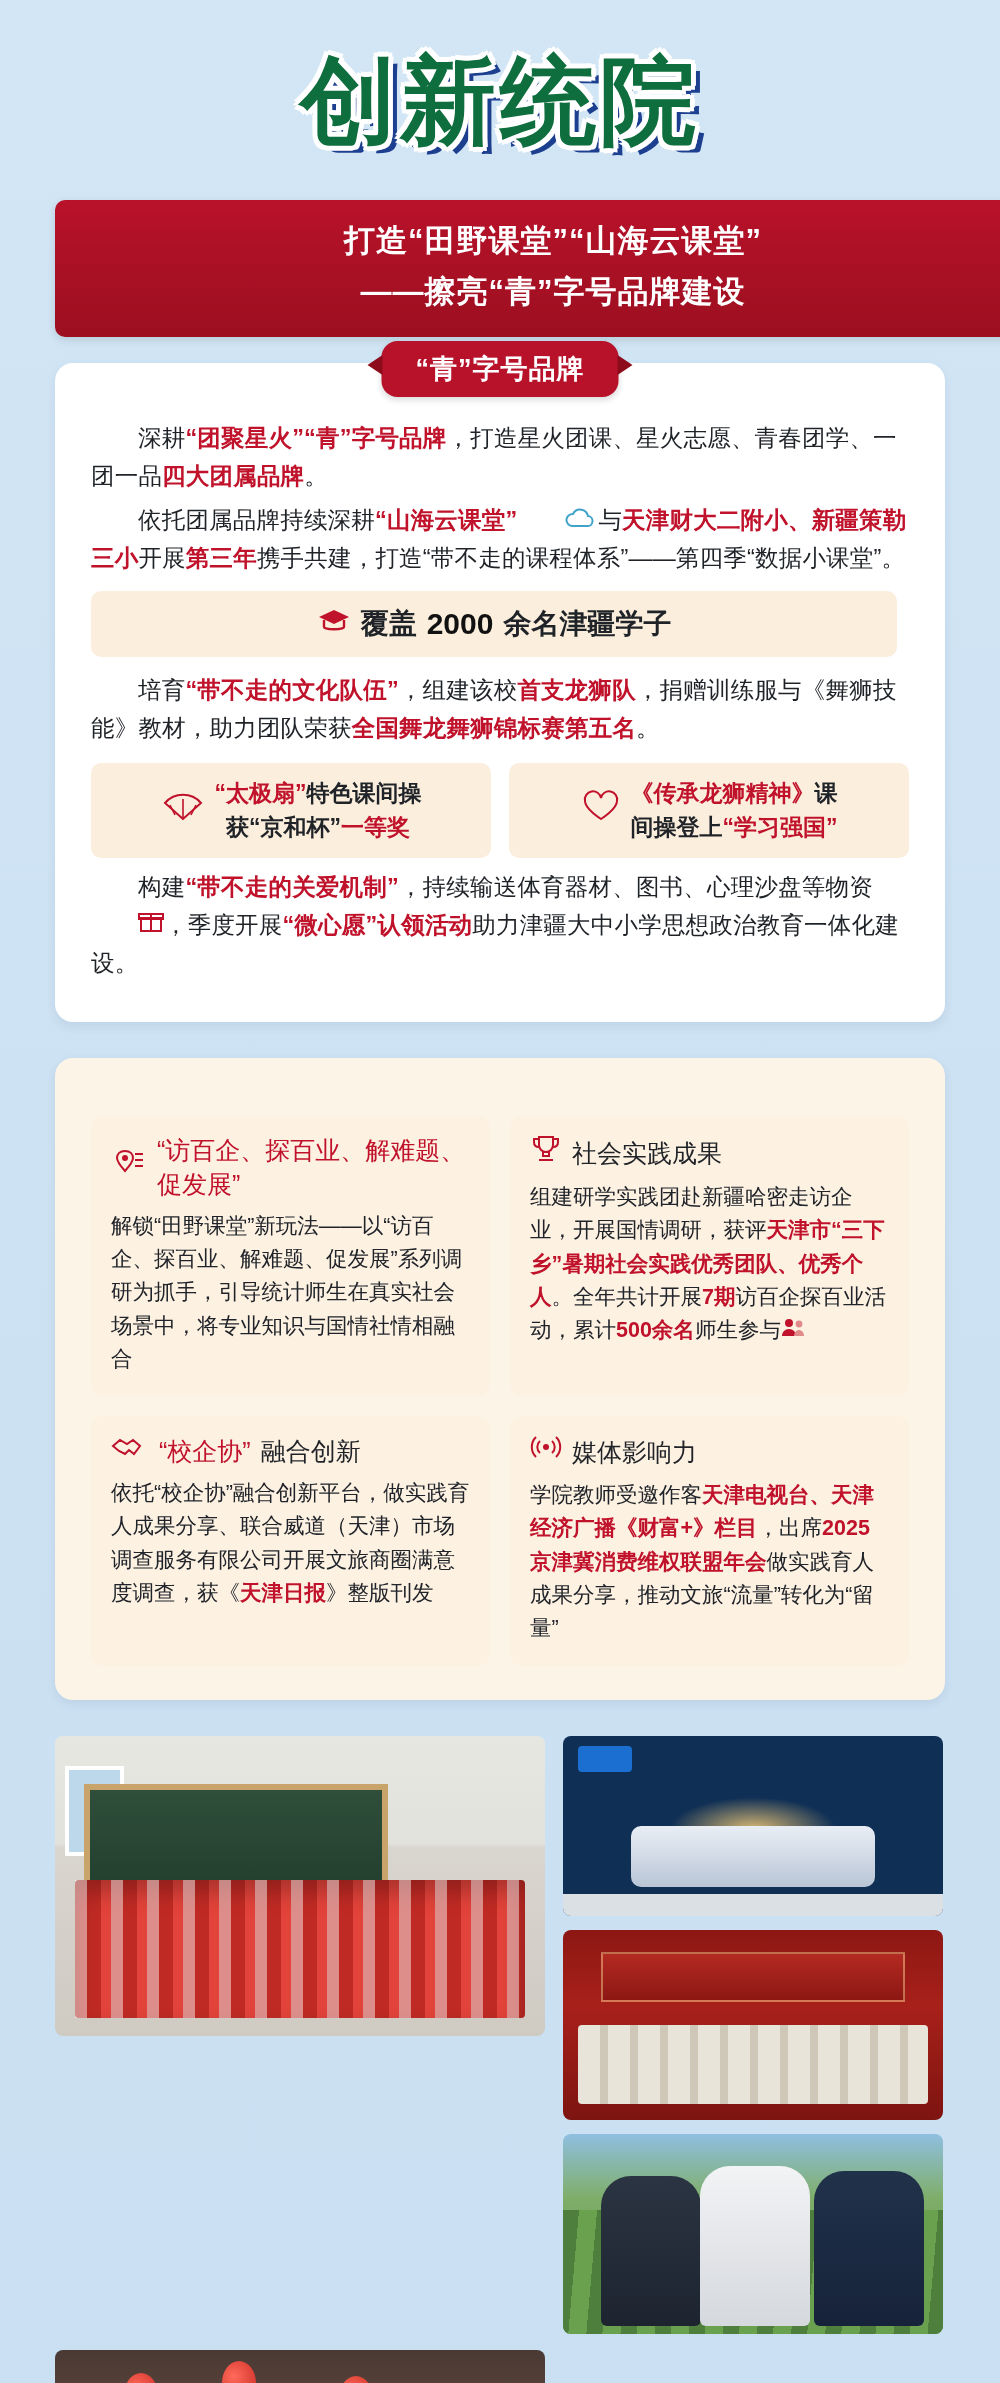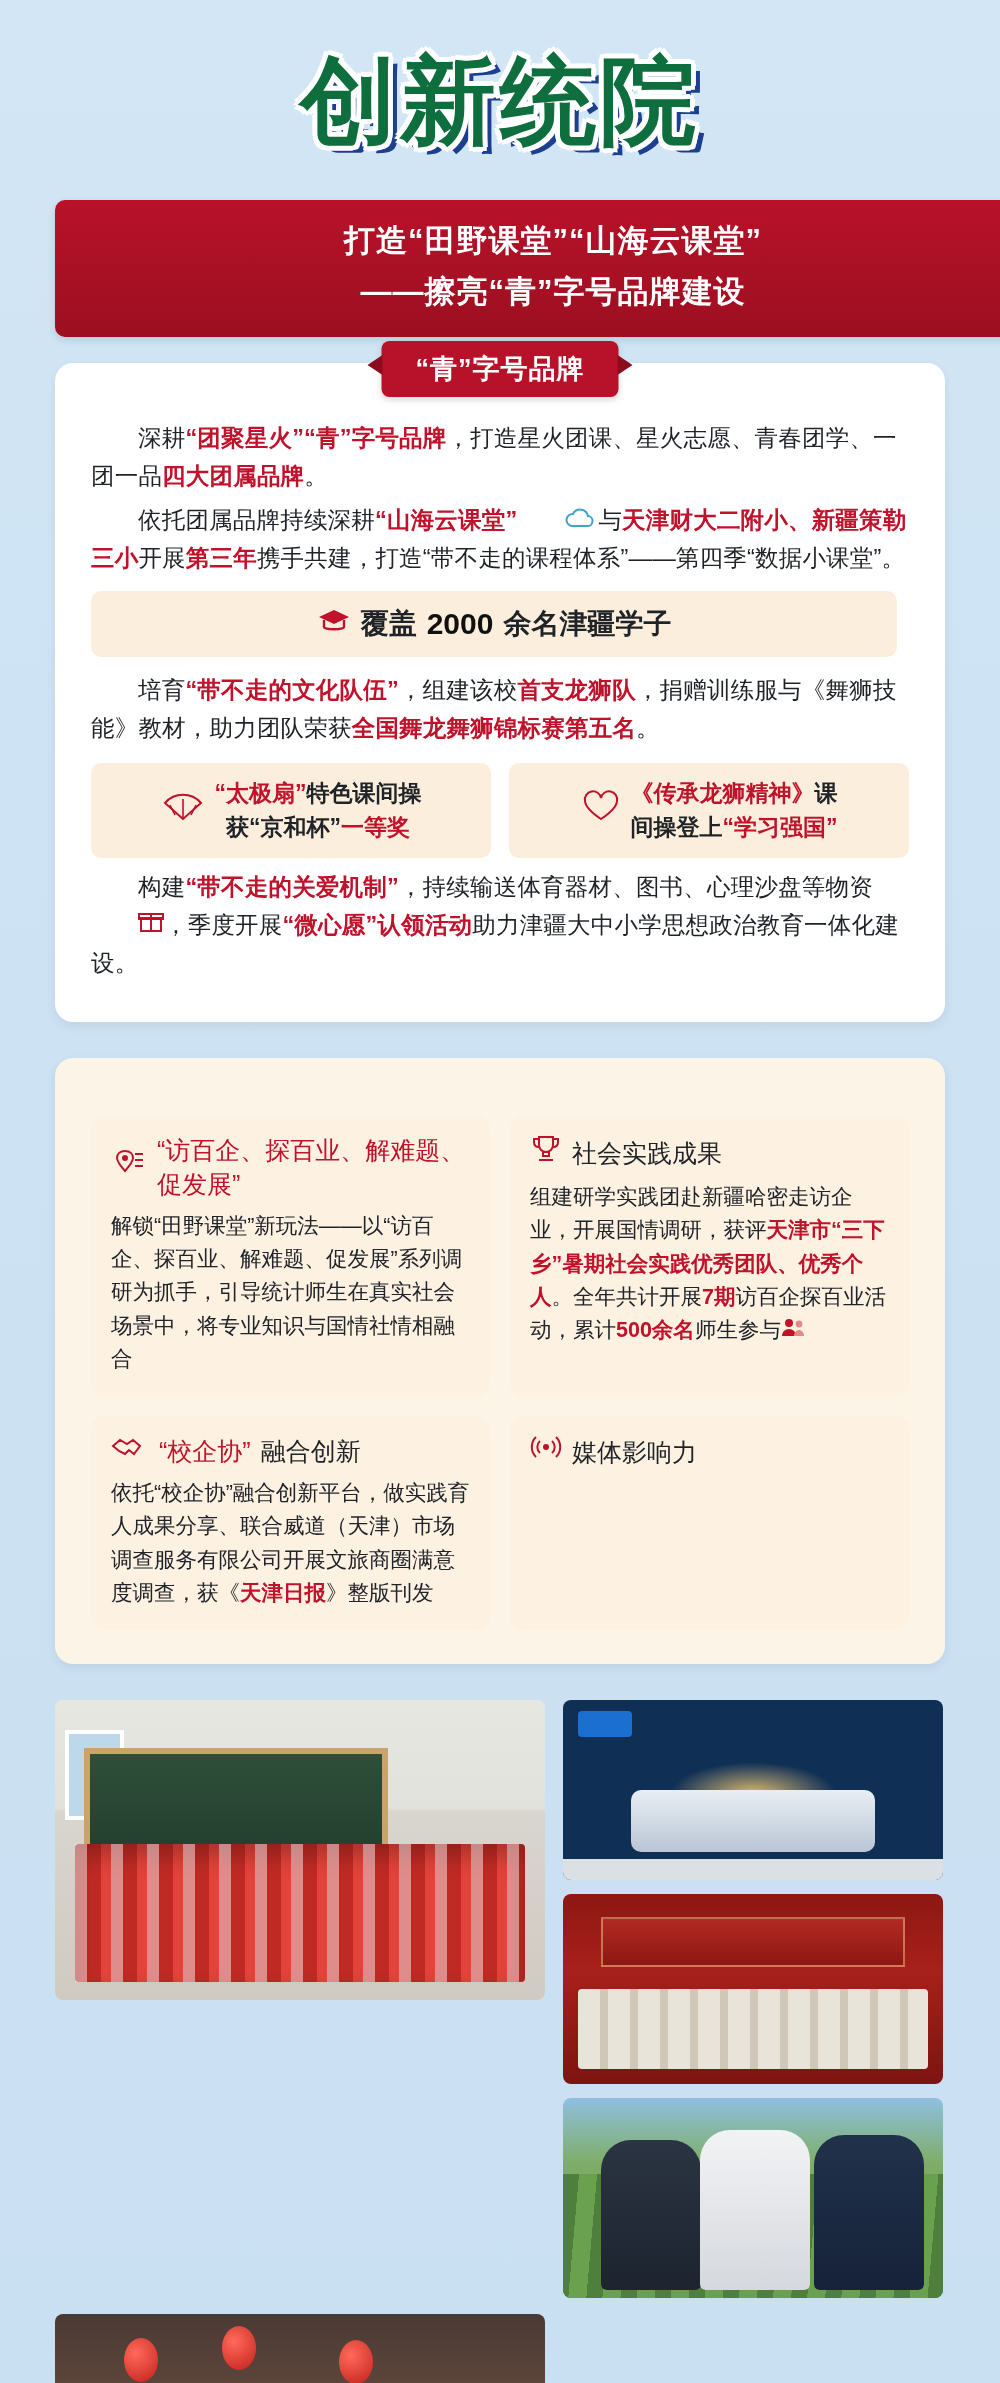--- a/index.html
+++ b/index.html
@@ -68,21 +68,21 @@
   .card-title {
     position: absolute;
     top: -22px;
     left: 50%;
     transform: translateX(-50%);
     background: #b8122a;
     color: #fff;
     font-size: 27px;
     font-weight: bold;
     padding: 10px 34px;
-    border-radius: 8px;
+    border-radius: 16px;
     white-space: nowrap;
     box-shadow: 0 3px 6px rgba(0,0,0,.15);
     letter-spacing: 1px;
   }
   .card-title::before, .card-title::after {
     content: "";
     position: absolute;
     top: 14px;
     width: 0; height: 0;
     border-top: 10px solid transparent;
@@ -418,20 +418,23 @@
       <div class="subcard">
         <div class="head">
           <span class="icon">
             <svg width="32" height="28" viewBox="0 0 32 28">
                 <circle cx="16" cy="13" r="3" fill="#c0122b"></circle>
                 <path d="M10 7a8 8 0 0 0 0 12M22 7a8 8 0 0 1 0 12M6 3a14 14 0 0 0 0 20M26 3a14 14 0 0 1 0 20" fill="none" stroke="#c0122b" stroke-width="2"></path>
               </svg>
           </span>
           <span class="htxt dark">媒体影响力</span>
         </div>
+        <div class="body">
+          <span>学院教师受邀作客</span><span class="hl">天津电视台、天津经济广播《财富+》栏目</span><span>，出席</span><span class="hl">2025京津冀消费维权联盟年会</span><span>做实践育人成果分享，推动文旅“流量”转化为“留量”</span>
+        </div>
       </div>
 
     </div>
   </div>
 
   <div class="photos">
 
     <div class="ph ph-left-top classroom">
       <div class="win"></div>
       <div class="board"></div>

